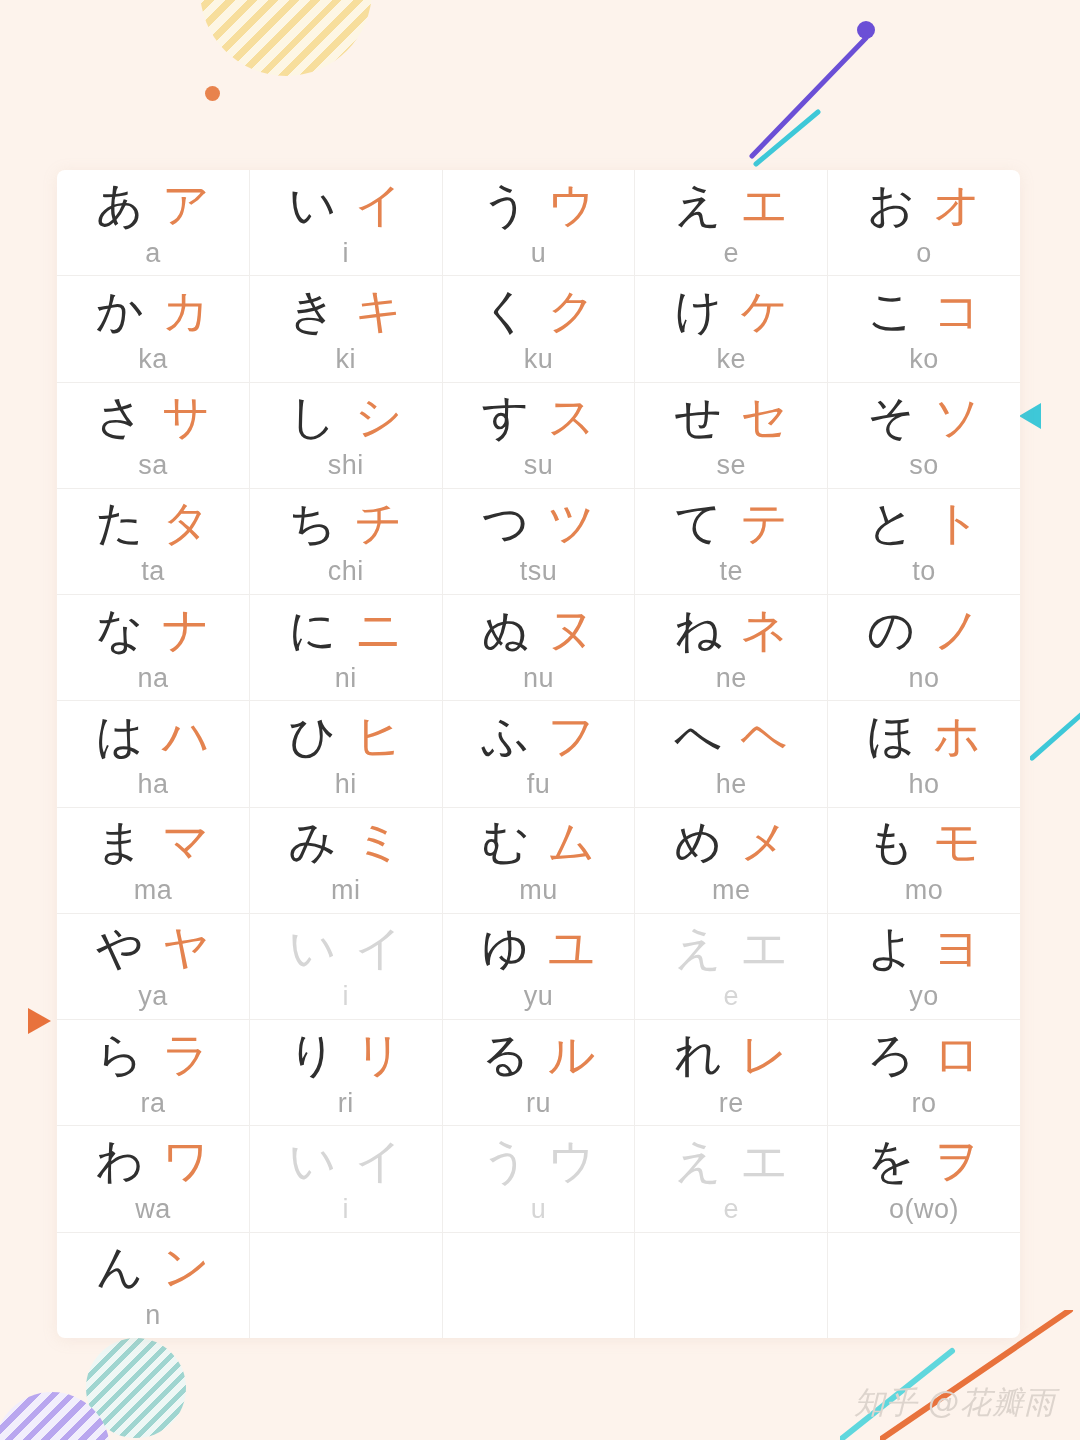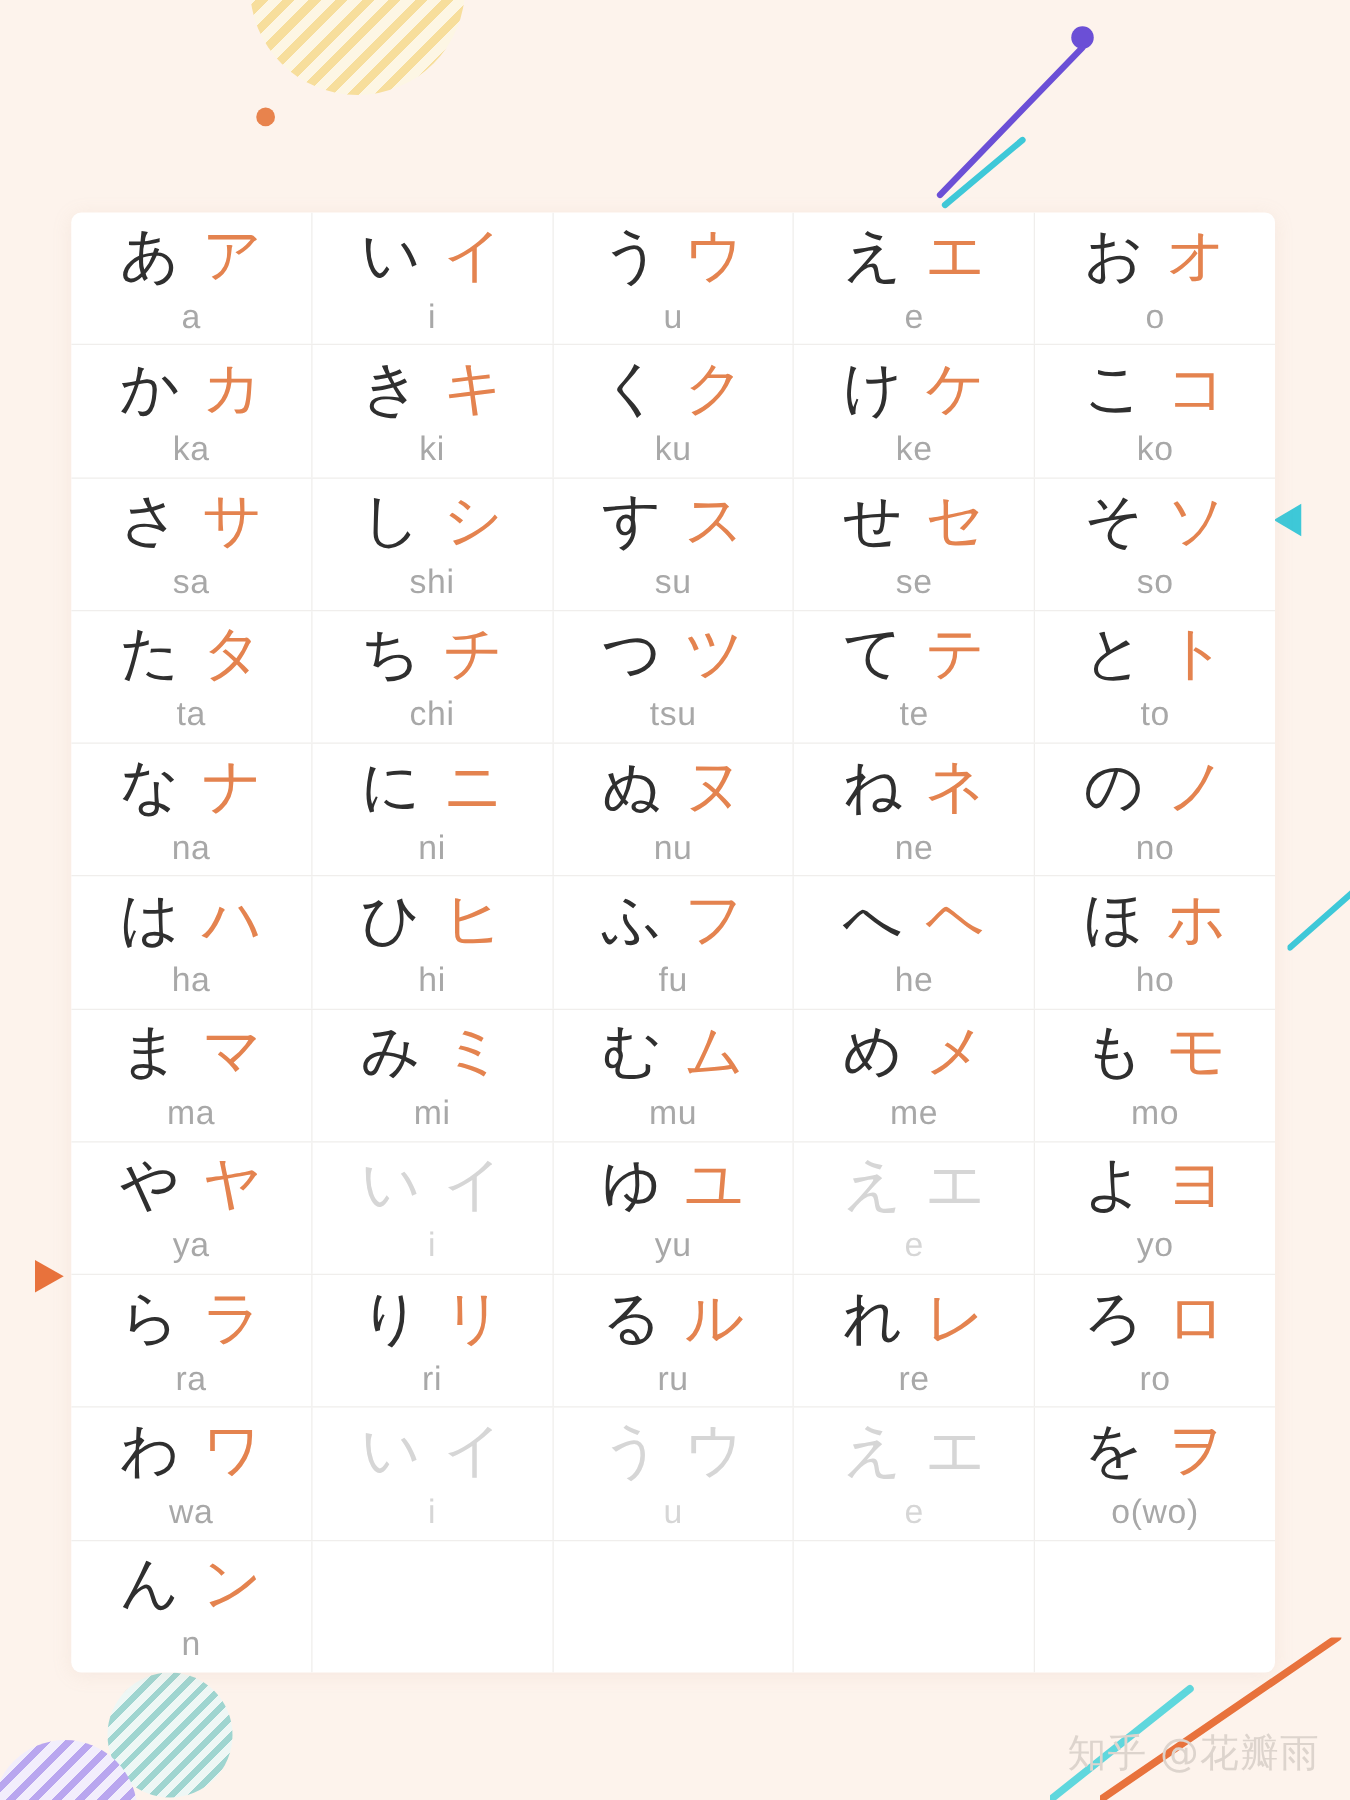--- a/index.html
+++ b/index.html
@@ -98,20 +98,21 @@
     right: 24px;
     bottom: 16px;
     display: flex;
     align-items: flex-end;
     gap: 10px;
     color: #ddd4cd;
     font-size: 31px;
     letter-spacing: 1px;
     font-family: "DejaVu Sans", sans-serif;
     white-space: nowrap;
+    font-style: italic;
   }
 
   
   .kana-card {
     position: absolute;
     left: 57px;
     top: 170px;
     width: 963px;
     height: 1168px;
     background: #ffffff;

